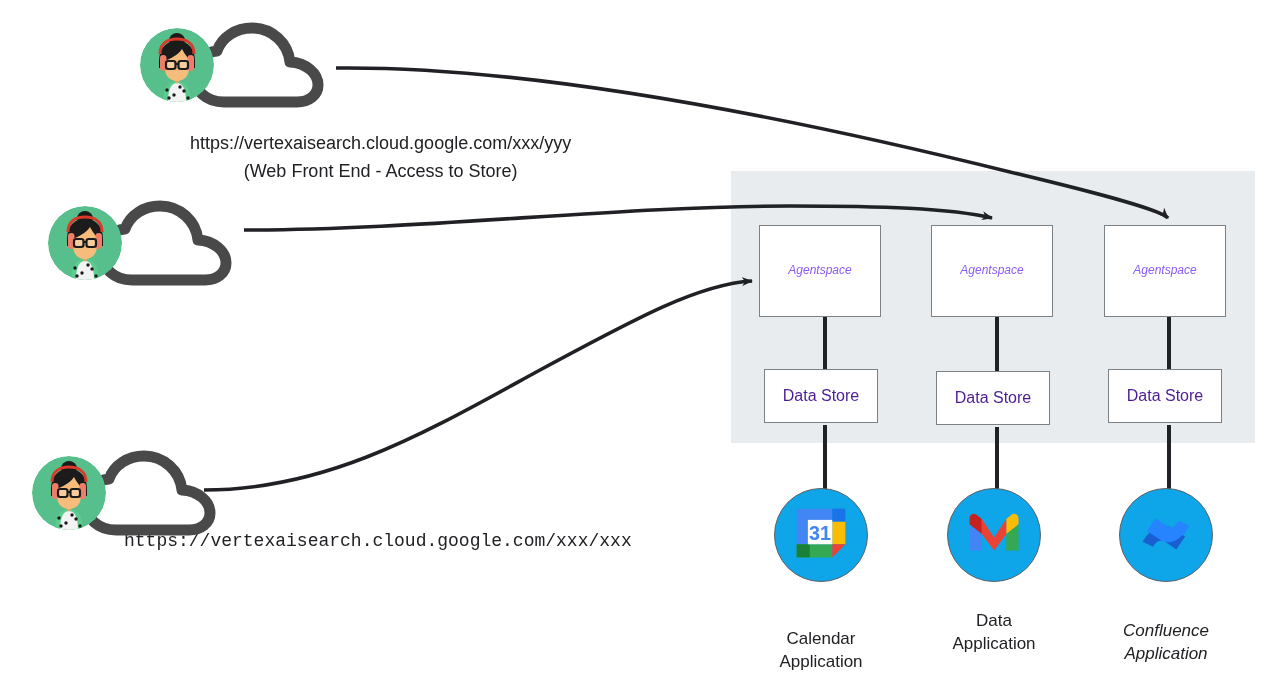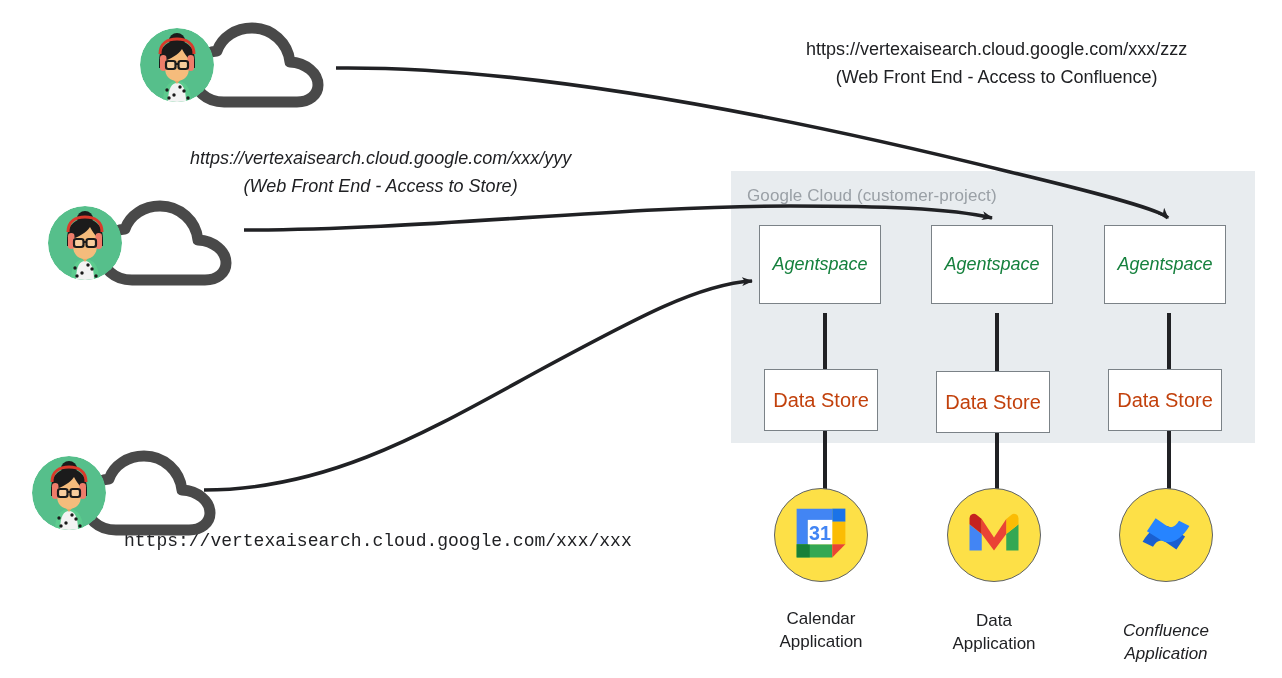--- a/index.html
+++ b/index.html
@@ -49,30 +49,30 @@
     border: 1.6px solid #7b8287;
     box-sizing: border-box;
     display: flex;
     align-items: center;
     justify-content: center;
     text-align: center;
     line-height: 1.15;
   }
   .agentspace-box {
     width: 122px;
-    height: 79px;
+    height: 92px;
     font-style: italic;
-    font-size: 18px;
-    color: #15803d;
+    font-size: 12px;
+    color: #8b5cf6;
   }
   .datastore-box {
     width: 114px;
-    height: 62px;
-    font-size: 20px;
-    color: #c2410c;
+    height: 54px;
+    font-size: 16px;
+    color: #4c1d95;
   }
 
   .as1 { left: 759px; top: 225px; }
   .as2 { left: 931px; top: 225px; }
   .as3 { left: 1104px; top: 225px; }
 
   .ds1 { left: 764px; top: 369px; }
   .ds2 { left: 936px; top: 371px; }
   .ds3 { left: 1108px; top: 369px; }
 
@@ -82,40 +82,40 @@
     width: 4px;
     background: #202124;
   }
 
   
   .app-circle {
     position: absolute;
     width: 94px;
     height: 94px;
     border-radius: 50%;
-    background: #fde047;
+    background: #0ea5e9;
     border: 1.4px solid #5f6368;
     box-sizing: border-box;
     display: flex;
     align-items: center;
     justify-content: center;
   }
   .ap1 { left: 774px; top: 488px; }
   .ap2 { left: 947px; top: 488px; }
   .ap3 { left: 1119px; top: 488px; }
 
   .app-caption {
     position: absolute;
     width: 180px;
     text-align: center;
     font-size: 17px;
     line-height: 1.35;
     color: #202124;
   }
-  .cap1 { left: 731px; top: 608px; }
+  .cap1 { left: 731px; top: 628px; }
   .cap2 { left: 904px; top: 610px; }
   .cap3 { left: 1076px; top: 620px; font-style: italic; }
 
   
   .user-group { position: absolute; }
   .ug1 { left: 140px; top: 20px; }
   .ug2 { left: 48px; top: 198px; }
   .ug3 { left: 32px; top: 448px; }
 
   .avatar {
@@ -142,41 +142,40 @@
     position: absolute;
     text-align: center;
     font-size: 18px;
     line-height: 1.55;
     color: #202124;
     white-space: nowrap;
   }
   .url-label .line2 { display: block; }
 
   .ul1 { left: 806px; top: 36px; }
-  .ul2 { left: 190px; top: 145px; font-style: italic; }
+  .ul2 { left: 190px; top: 130px; }
   .ul3 { left: 124px; top: 528px; font-family: Liberation Mono, monospace; }
 
   svg.flow { position: absolute; left: 0; top: 0; width: 1282px; height: 678px; pointer-events: none; }
 </style>
 </head>
 <body>
 
 <div id="stage">
 
   <div class="cloud-container"></div>
 
   <div class="vline" style="left:823px; top:313px; height:60px;"></div>
   <div class="vline" style="left:995px; top:313px; height:60px;"></div>
   <div class="vline" style="left:1167px; top:313px; height:60px;"></div>
 
   <div class="vline" style="left:823px; top:425px; height:66px;"></div>
   <div class="vline" style="left:995px; top:427px; height:64px;"></div>
   <div class="vline" style="left:1167px; top:425px; height:66px;"></div>
 
-  <div class="cloud-container-title">Google Cloud (customer-project)</div>
 
   <div class="node-box agentspace-box as1">Agentspace</div>
   <div class="node-box agentspace-box as2">Agentspace</div>
   <div class="node-box agentspace-box as3">Agentspace</div>
 
   <div class="node-box datastore-box ds1">Data Store</div>
   <div class="node-box datastore-box ds2">Data Store</div>
   <div class="node-box datastore-box ds3">Data Store</div>
 
   <div class="app-circle ap1">
@@ -349,24 +348,20 @@
       </marker>
     </defs>
 
     <path d="M336 68 C520 66 760 110 1010 172 C1110 196 1160 210 1168 218" fill="none" stroke="#202124" stroke-width="3.6" marker-end="url(#arrowhead)"></path>
 
     <path d="M244 230 C420 230 620 206 790 206 C880 206 950 208 992 218" fill="none" stroke="#202124" stroke-width="3.6" marker-end="url(#arrowhead)"></path>
 
     <path d="M204 490 C330 490 430 430 540 370 C640 316 700 284 752 281" fill="none" stroke="#202124" stroke-width="3.6" marker-end="url(#arrowhead)"></path>
   </svg>
 
-  <div class="url-label ul1">
-    <span>https://vertexaisearch.cloud.google.com/xxx/zzz</span>
-    <span class="line2">(Web Front End - Access to Confluence)</span>
-  </div>
   <div class="url-label ul2">
     <span>https://vertexaisearch.cloud.google.com/xxx/yyy</span>
     <span class="line2">(Web Front End - Access to Store)</span>
   </div>
   <div class="url-label ul3">
     <span>https://vertexaisearch.cloud.google.com/xxx/xxx</span>
   </div>
 
 </div>
 

